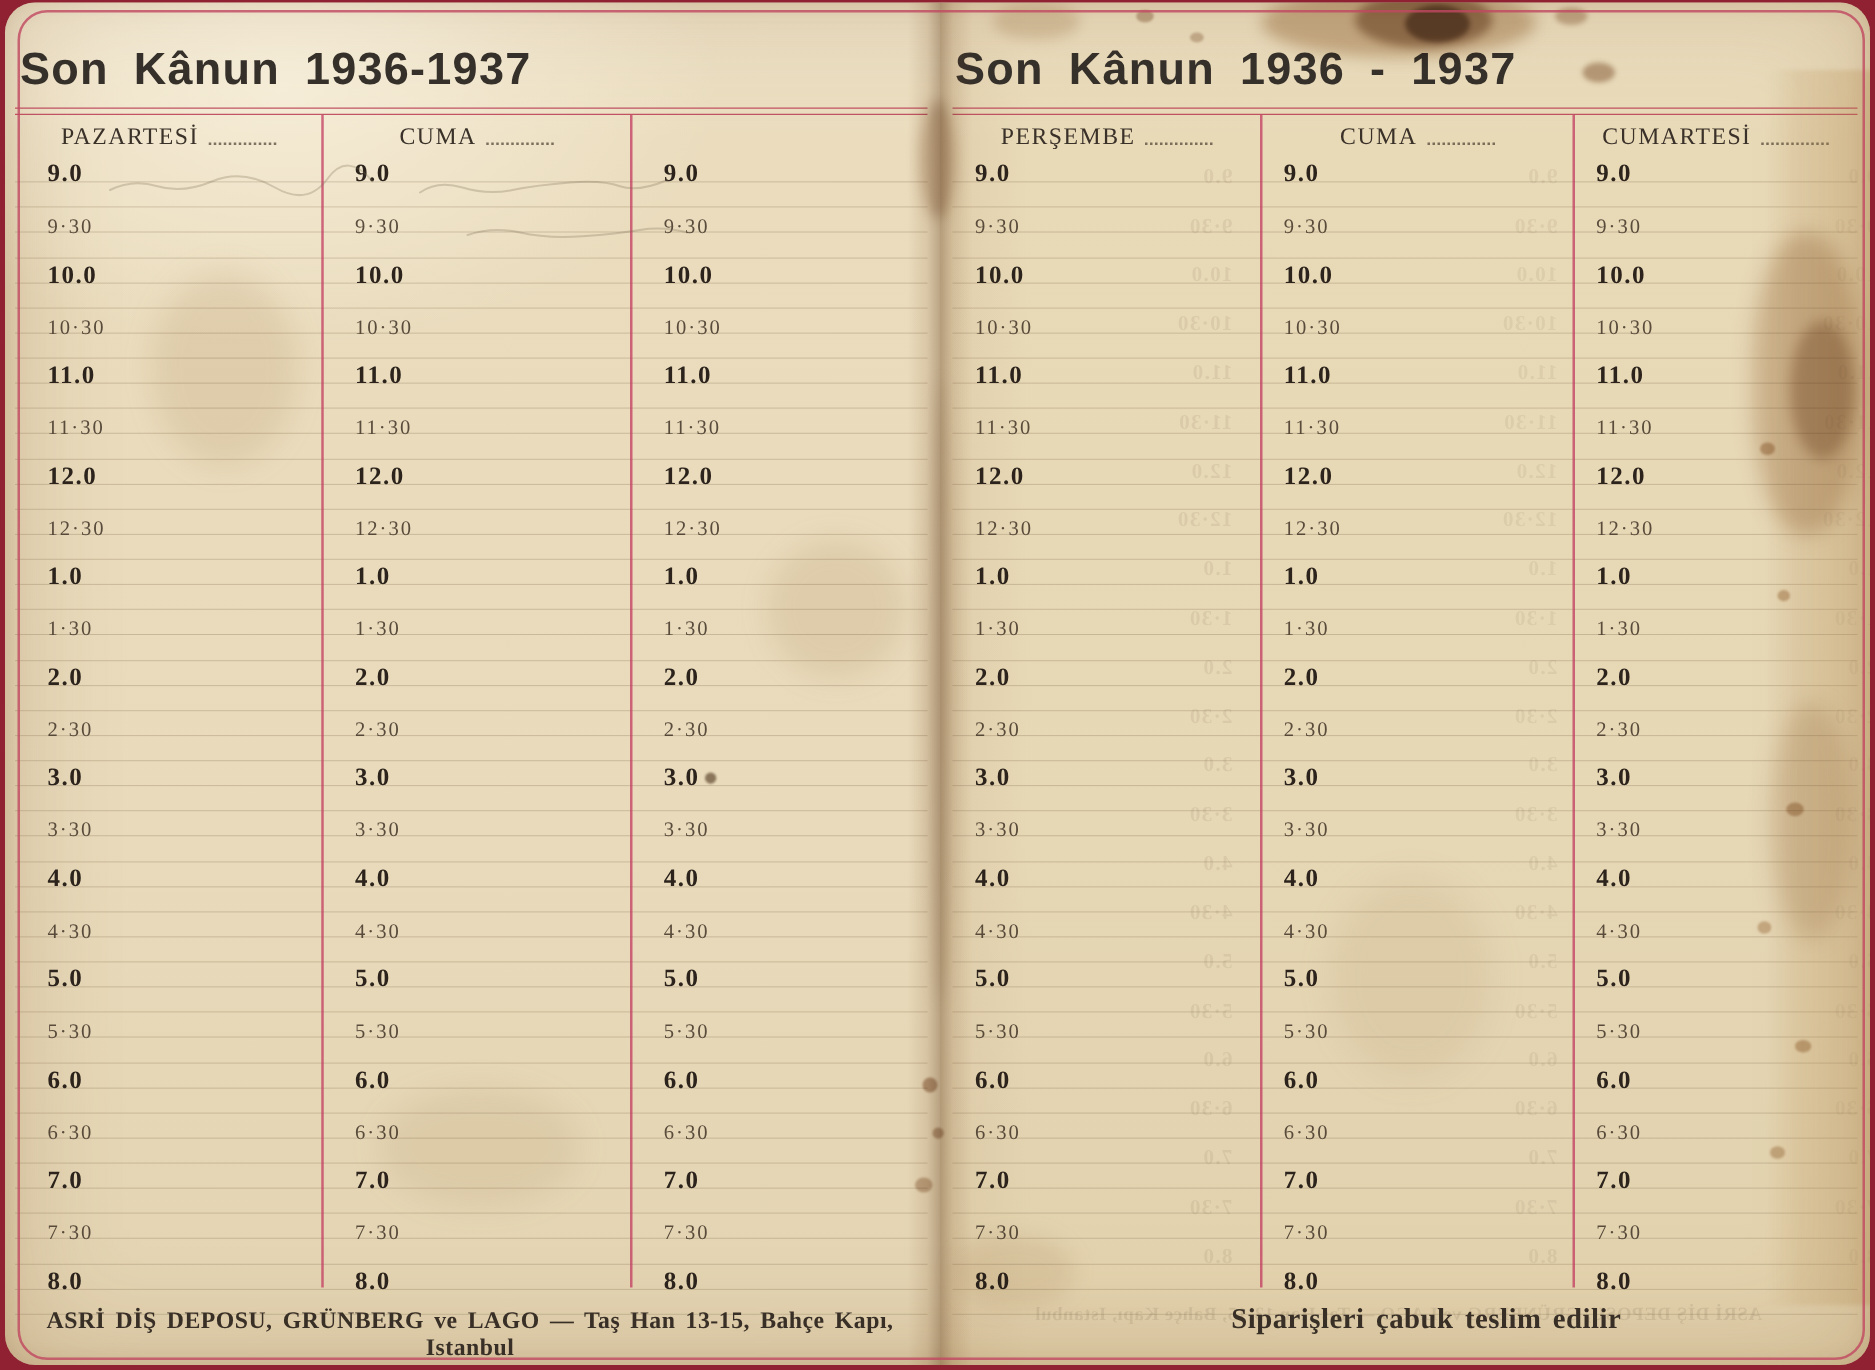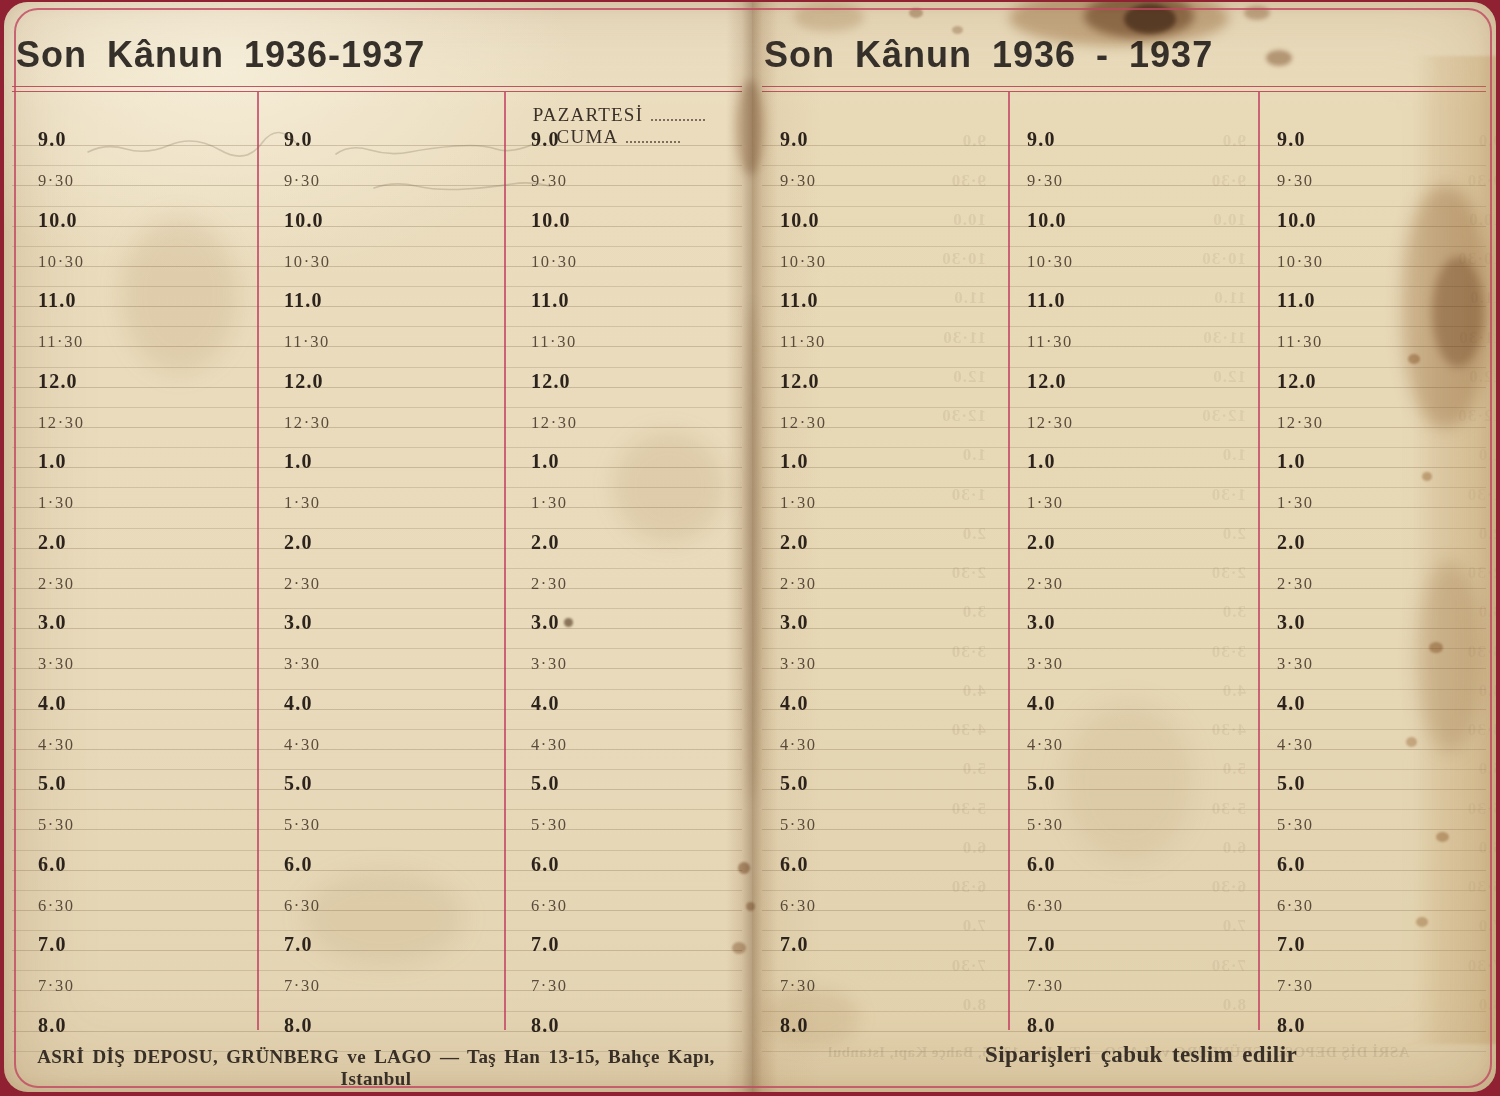--- a/index.html
+++ b/index.html
@@ -30,21 +30,21 @@
     background:linear-gradient(90deg,rgba(140,90,45,.08),transparent 70px),rgba(212,178,112,.07);}
   .title{
     position:absolute;top:32px;left:0;width:100%;margin:0;text-align:left;
     font-family:"Liberation Sans", sans-serif;font-size:36px;font-weight:700;
     letter-spacing:1px;word-spacing:9px;color:#36302a;padding-left:12px;
   }
   .hspan{position:absolute;}
   .page-left  .hspan{left:8px;right:6px;}
   .page-right .hspan{left:10px;right:14px;}
   .double-rule{top:84px;height:4px;border-top:1.5px solid #b93a52;border-bottom:1.5px solid #b93a52;opacity:.85;}
-  .day-headers{top:102px;height:32px;display:flex;align-items:flex-end;flex-direction:column;}
+  .day-headers{top:92px;height:32px;display:flex;align-items:flex-start;}
   .day-cell{display:flex;align-items:center;justify-content:center;height:100%;}
   .day-label{font-size:19px;letter-spacing:1.2px;color:#3a3129;}
   .leader{display:inline-block;width:54px;height:10px;margin-left:8px;
     border-bottom:2px dotted rgba(75,62,48,.7);}
   
   .page-left  .w0{width:246px;}  .page-left  .w1{width:247px;}  .page-left  .w2{flex:1;}
   .page-right .w0{width:247px;}  .page-right .w1{width:250px;}  .page-right .w2{flex:1;}
   
   .grid{top:124px;}
   .row{
@@ -373,20 +373,34 @@
           <path d="M262,26 q14,-10 34,-4 t40,2 t46,-6 t40,3 t38,-5"></path>
           <path d="M300,60 q20,-7 42,-2 t50,3 t46,-5 t38,2"></path>
         </g>
       </svg>
       <div class="footer">ASRİ DİŞ DEPOSU, GRÜNBERG ve LAGO — Taş Han 13-15, Bahçe Kapı, Istanbul</div>
     </section>
 
     <section class="page page-right">
       <h1 class="title">Son Kânun 1936 - 1937</h1>
       <div class="double-rule hspan"></div>
+      <div class="day-headers hspan">
+          <div class="day-cell w0">
+            <span class="day-label">PERŞEMBE</span>
+            <span class="leader"></span>
+          </div>
+          <div class="day-cell w1">
+            <span class="day-label">CUMA</span>
+            <span class="leader"></span>
+          </div>
+          <div class="day-cell w2">
+            <span class="day-label">CUMARTESİ</span>
+            <span class="leader"></span>
+          </div>
+        </div>
       <div class="grid hspan">
           <div class="row">
             <div class="cell w0">
               <span class="time hour">9.0</span>
             </div>
             <div class="cell w1">
               <span class="time hour">9.0</span>
             </div>
             <div class="cell w2">
               <span class="time hour">9.0</span>

